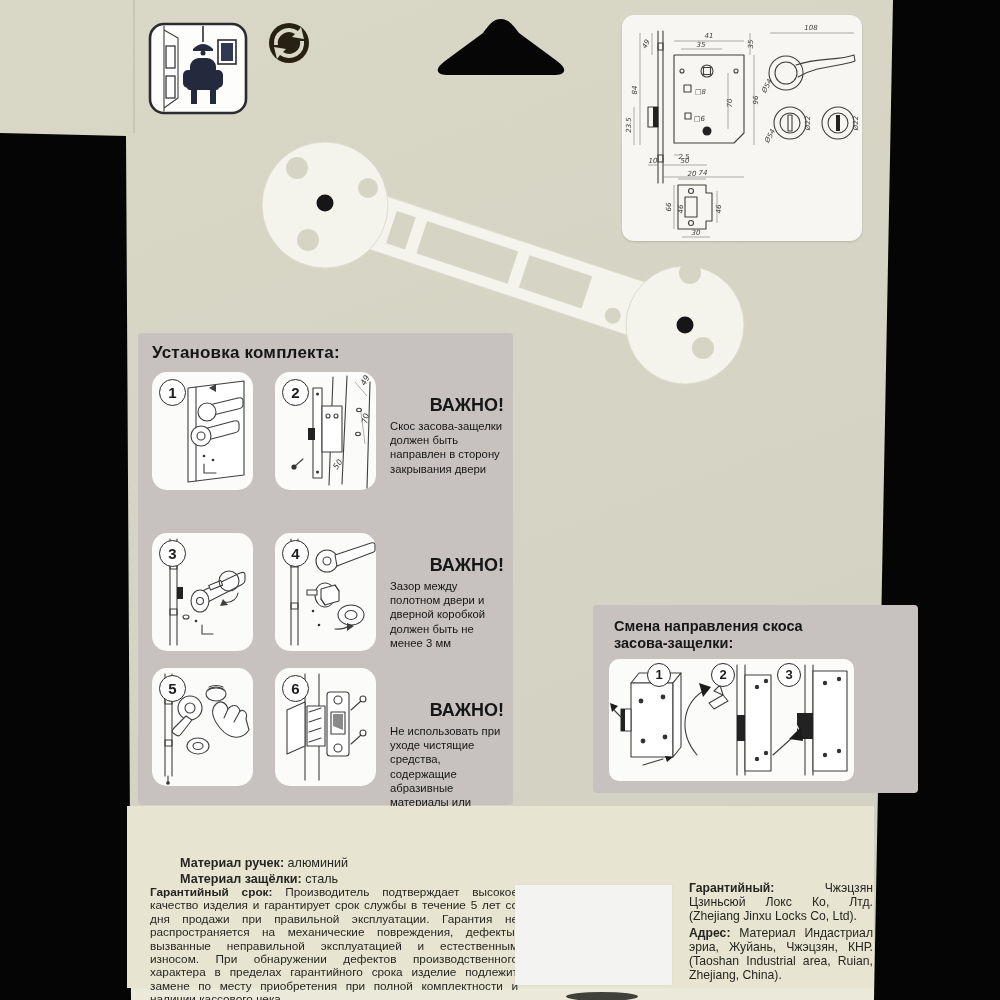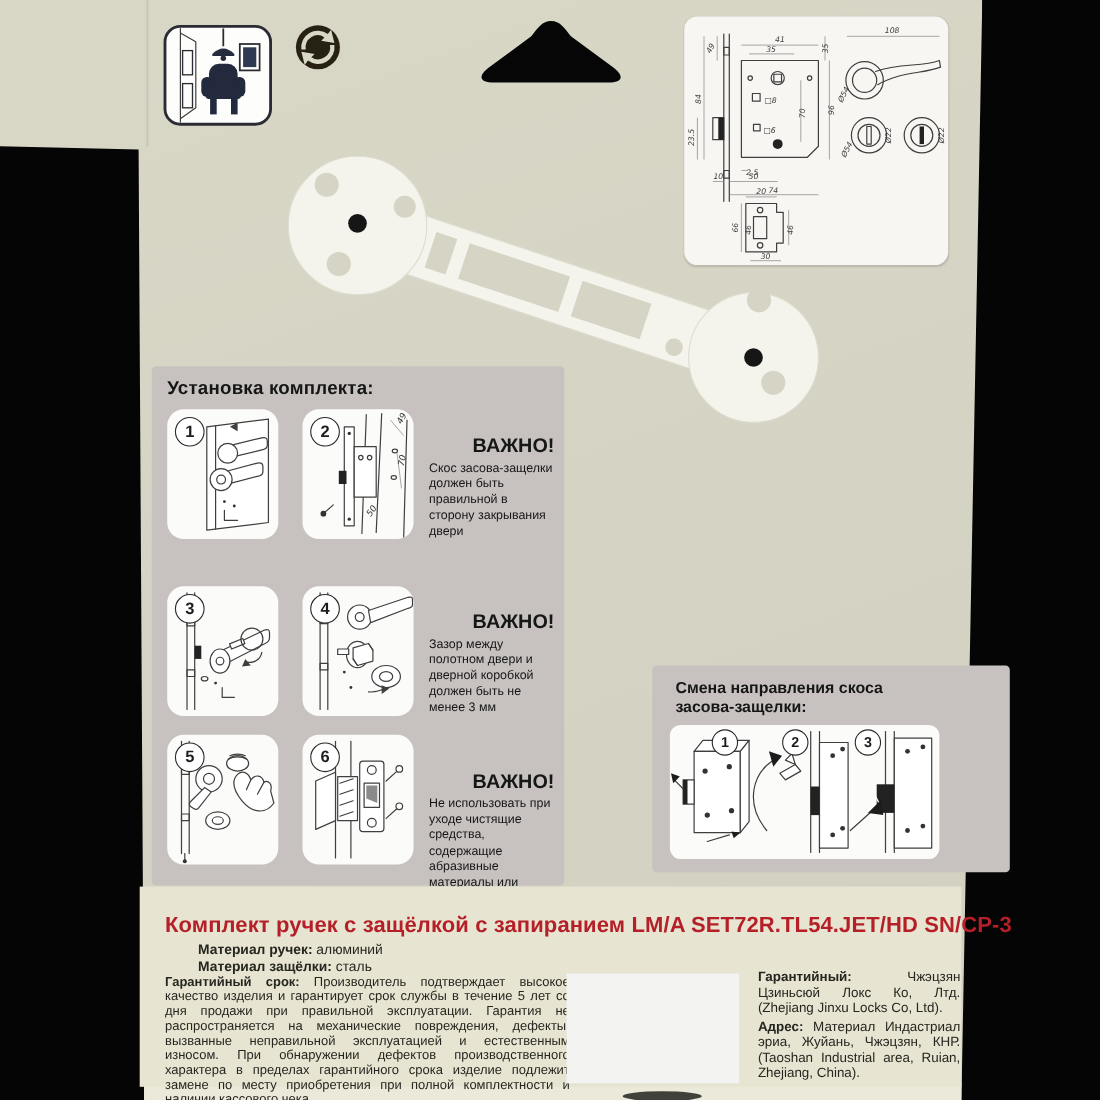--- a/index.html
+++ b/index.html
@@ -351,21 +351,21 @@
         <polygon points="58,46 68,46 68,62 58,58" fill="#8a8a8a"></polygon>
         <line x1="76" y1="42" x2="86" y2="33" class="ln" stroke-width="1.6"></line>
           <circle cx="88" cy="31" r="3" class="lf"></circle>
         <line x1="76" y1="76" x2="86" y2="67" class="ln" stroke-width="1.6"></line>
           <circle cx="88" cy="65" r="3" class="lf"></circle>
       </svg>
     </div>
 
     <div class="note" style="top:62px;">
       <b>ВАЖНО!</b>
-      <p>Скос засова-защелки должен быть правильной в сторону закрывания двери</p>
+      <p>Скос засова-защелки должен быть направлен в сторону закрывания двери</p>
     </div>
     <div class="note" style="top:222px;">
       <b>ВАЖНО!</b>
       <p>Зазор между полотном двери и дверной коробкой должен быть не менее 3 мм</p>
     </div>
     <div class="note" style="top:367px;">
       <b>ВАЖНО!</b>
       <p>Не использовать при уходе чистящие средства, содержащие абразивные материалы или растворители</p>
     </div>
   </section>
@@ -417,21 +417,20 @@
         <line x1="164" y1="96" x2="184" y2="78" class="ln" stroke-width="4"></line>
         <polygon points="192,68 194,82 180,80" fill="#1c1c1c"></polygon>
       </svg>
       <span class="badge small" style="left:38px; top:4px;">1</span>
       <span class="badge small" style="left:102px; top:4px;">2</span>
       <span class="badge small" style="left:168px; top:4px;">3</span>
     </div>
   </section>
 
   <section class="label-area">
-    <h1 class="prod-title">Комплект ручек с защёлкой с запиранием LM/A SET72R.TL54.JET/HD SN/CP-3</h1>
     <p class="mat" style="top:50px;">
       <b>Материал ручек:</b>
       <span>алюминий</span>
     </p>
     <p class="mat" style="top:66px;">
       <b>Материал защёлки:</b>
       <span>сталь</span>
     </p>
     <p class="warranty">
       <b>Гарантийный срок:</b>

